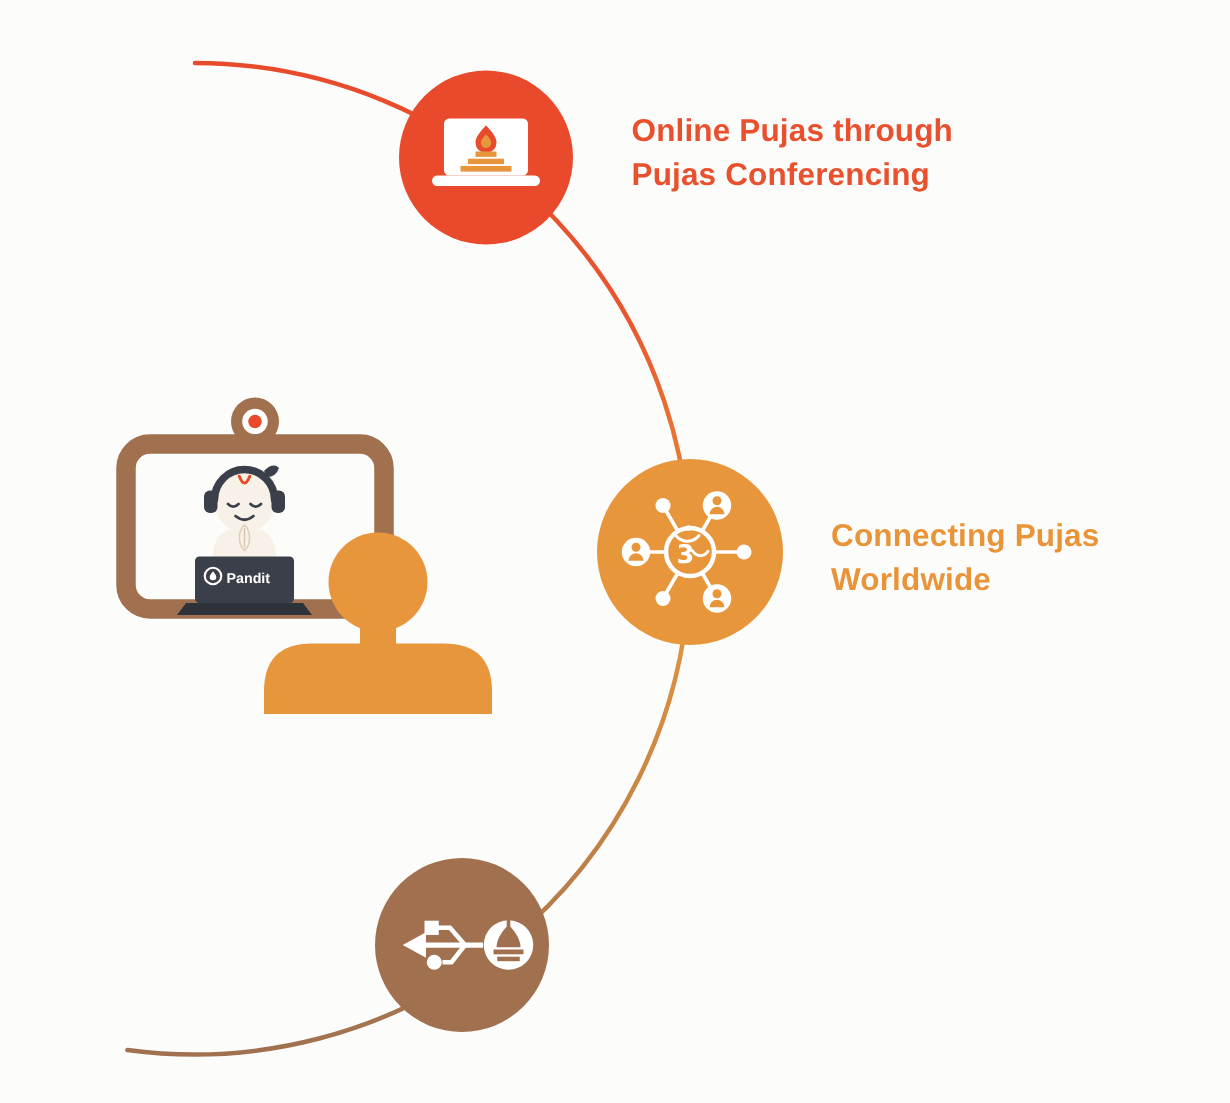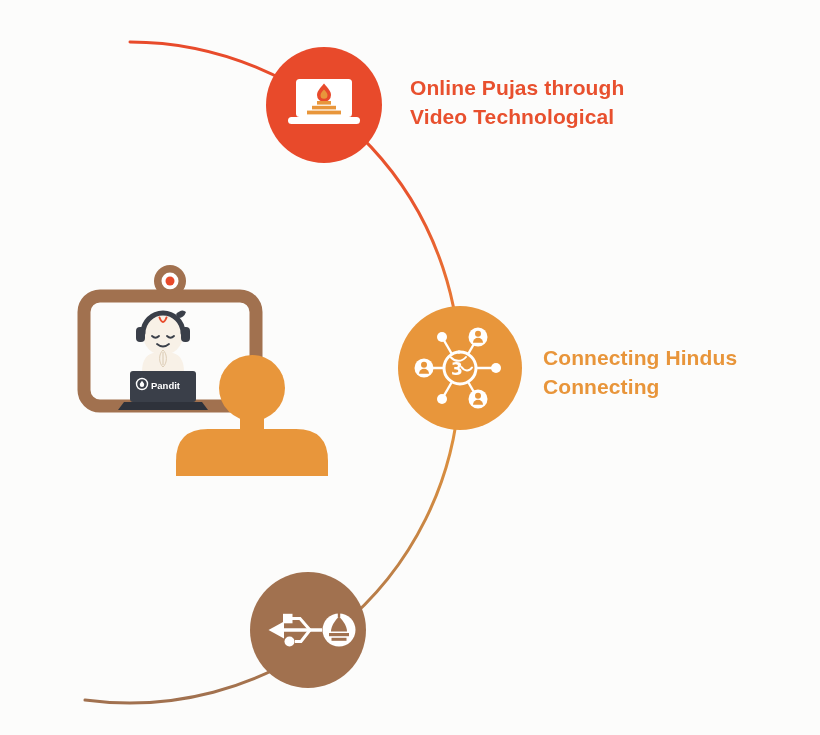--- a/index.html
+++ b/index.html
@@ -8,21 +8,21 @@
     --dark:#3a3f49; --darker:#2e323b; --cream:#f8f1e7;
   }
   *{margin:0;padding:0;box-sizing:border-box;}
   body{background:#ffffff;font-family:"Liberation Sans",sans-serif;}
   .stage{position:relative;width:820px;height:735px;background:var(--bg);overflow:hidden;}
   .stage > svg{position:absolute;left:0;top:0;}
   .fill-red{fill:var(--red)} .fill-orange{fill:var(--orange)} .fill-brown{fill:var(--brown)}
   .fill-dark{fill:var(--dark)} .fill-darker{fill:var(--darker)} .fill-cream{fill:var(--cream)}
   .stroke-brown{stroke:var(--brown)} .stroke-dark{stroke:var(--dark)} .stroke-red{stroke:var(--red)}
   .label{position:absolute;font-weight:700;font-size:21px;line-height:29px;letter-spacing:.1px;}
-  .label span{display:block;}
+  .label span{display:block;margin-left:11px;}
   .c-red{color:var(--text-red)} .c-orange{color:var(--text-orange)} .c-brown{color:var(--text-brown)}
   .laptop-text{font-size:9.5px;font-weight:700;fill:#ffffff;font-family:"Liberation Sans",sans-serif;}
   .om-text{font-size:17px;font-weight:700;fill:#ffffff;font-family:"DejaVu Sans",sans-serif;}
 </style>
 </head>
 <body>
 
 <div class="stage">
 
   <svg width="820" height="735" viewBox="0 0 820 735">
@@ -150,24 +150,24 @@
           <path d="M 339 616.5 C 334.5 621 331 626.5 331 631.5 L 347 631.5 C 347 626.5 343.5 621 339 616.5 Z" class="fill-brown"></path>
           <rect x="329" y="633" width="20" height="3.2" class="fill-brown"></rect>
           <rect x="331.5" y="637.8" width="15" height="3" class="fill-brown"></rect>
         </g>
       </g>
     </g>
   </svg>
 
   <div class="label c-red" style="left:410px;top:73px">
     <span>Online Pujas through</span>
-    <span>Video Technological</span>
+    <span>Pujas Conferencing</span>
   </div>
 
   <div class="label c-orange" style="left:543px;top:343px">
-    <span>Connecting Hindus</span>
-    <span>Connecting</span>
+    <span>Connecting Pujas</span>
+    <span>Worldwide</span>
   </div>
 
   <div class="label c-brown" style="left:409px;top:603px">
   </div>
 
 </div>
 
 </body></html>

